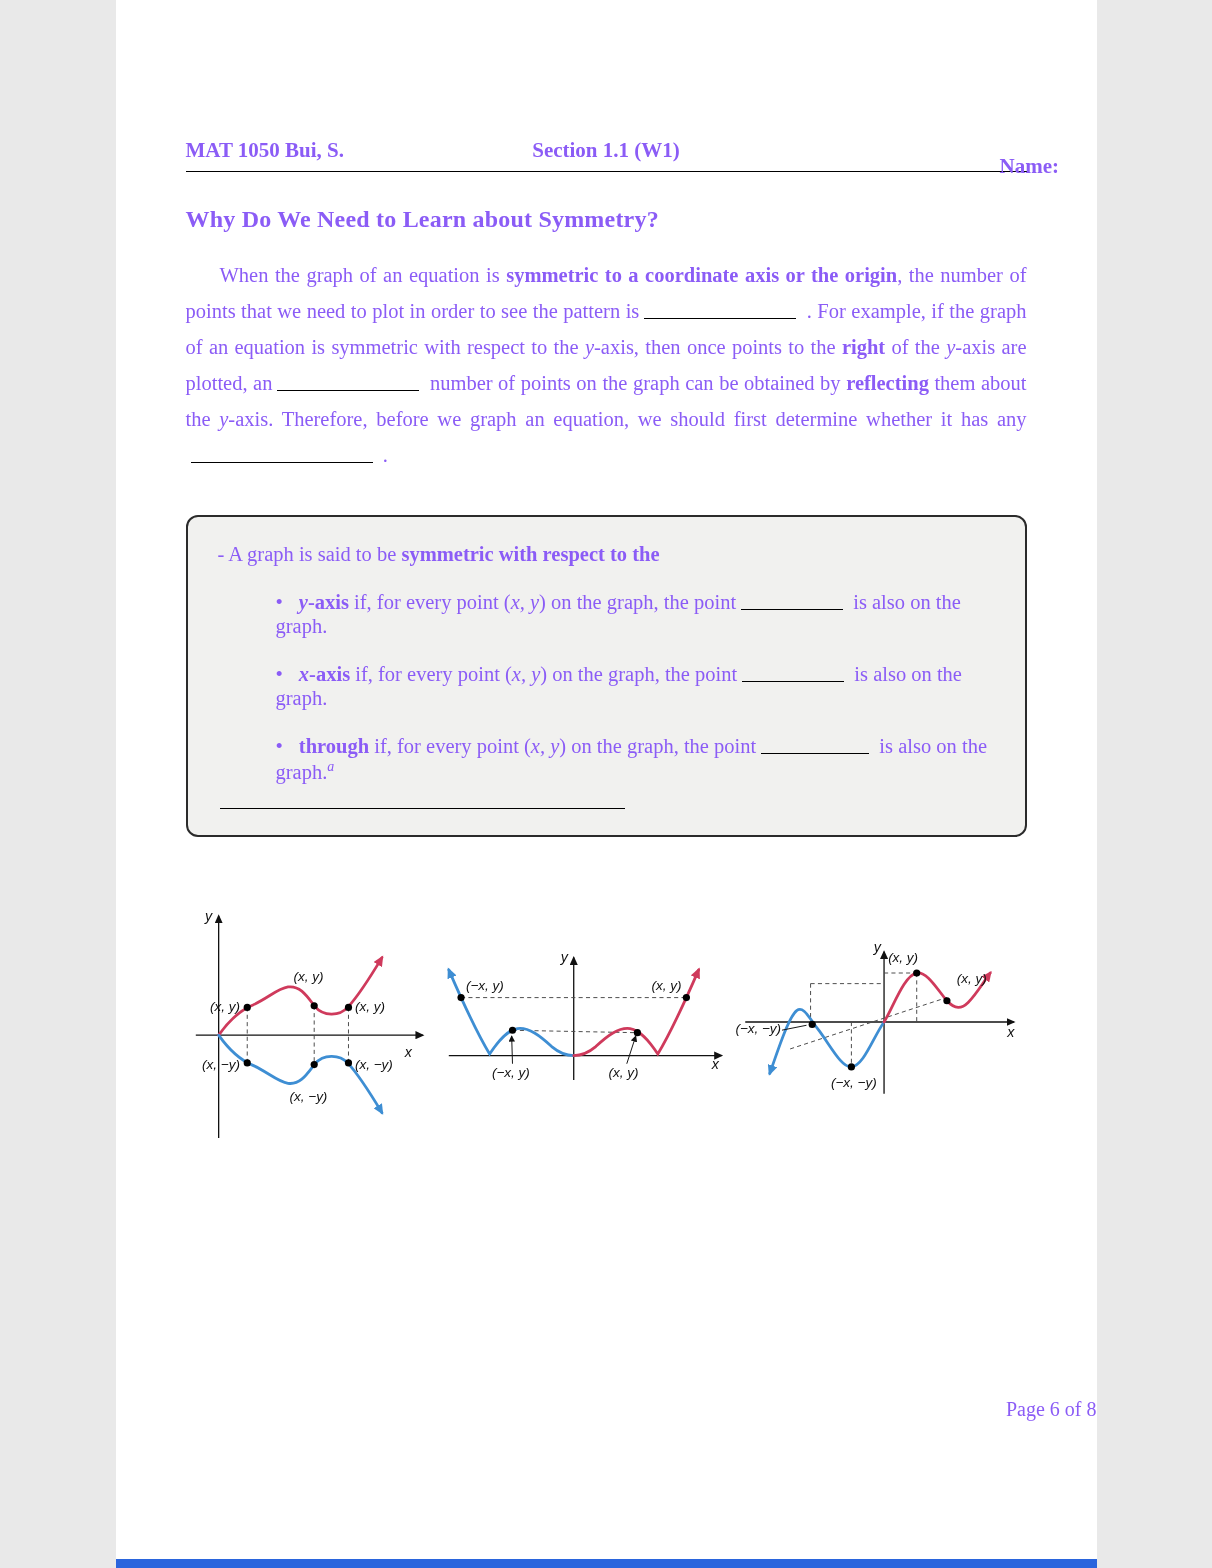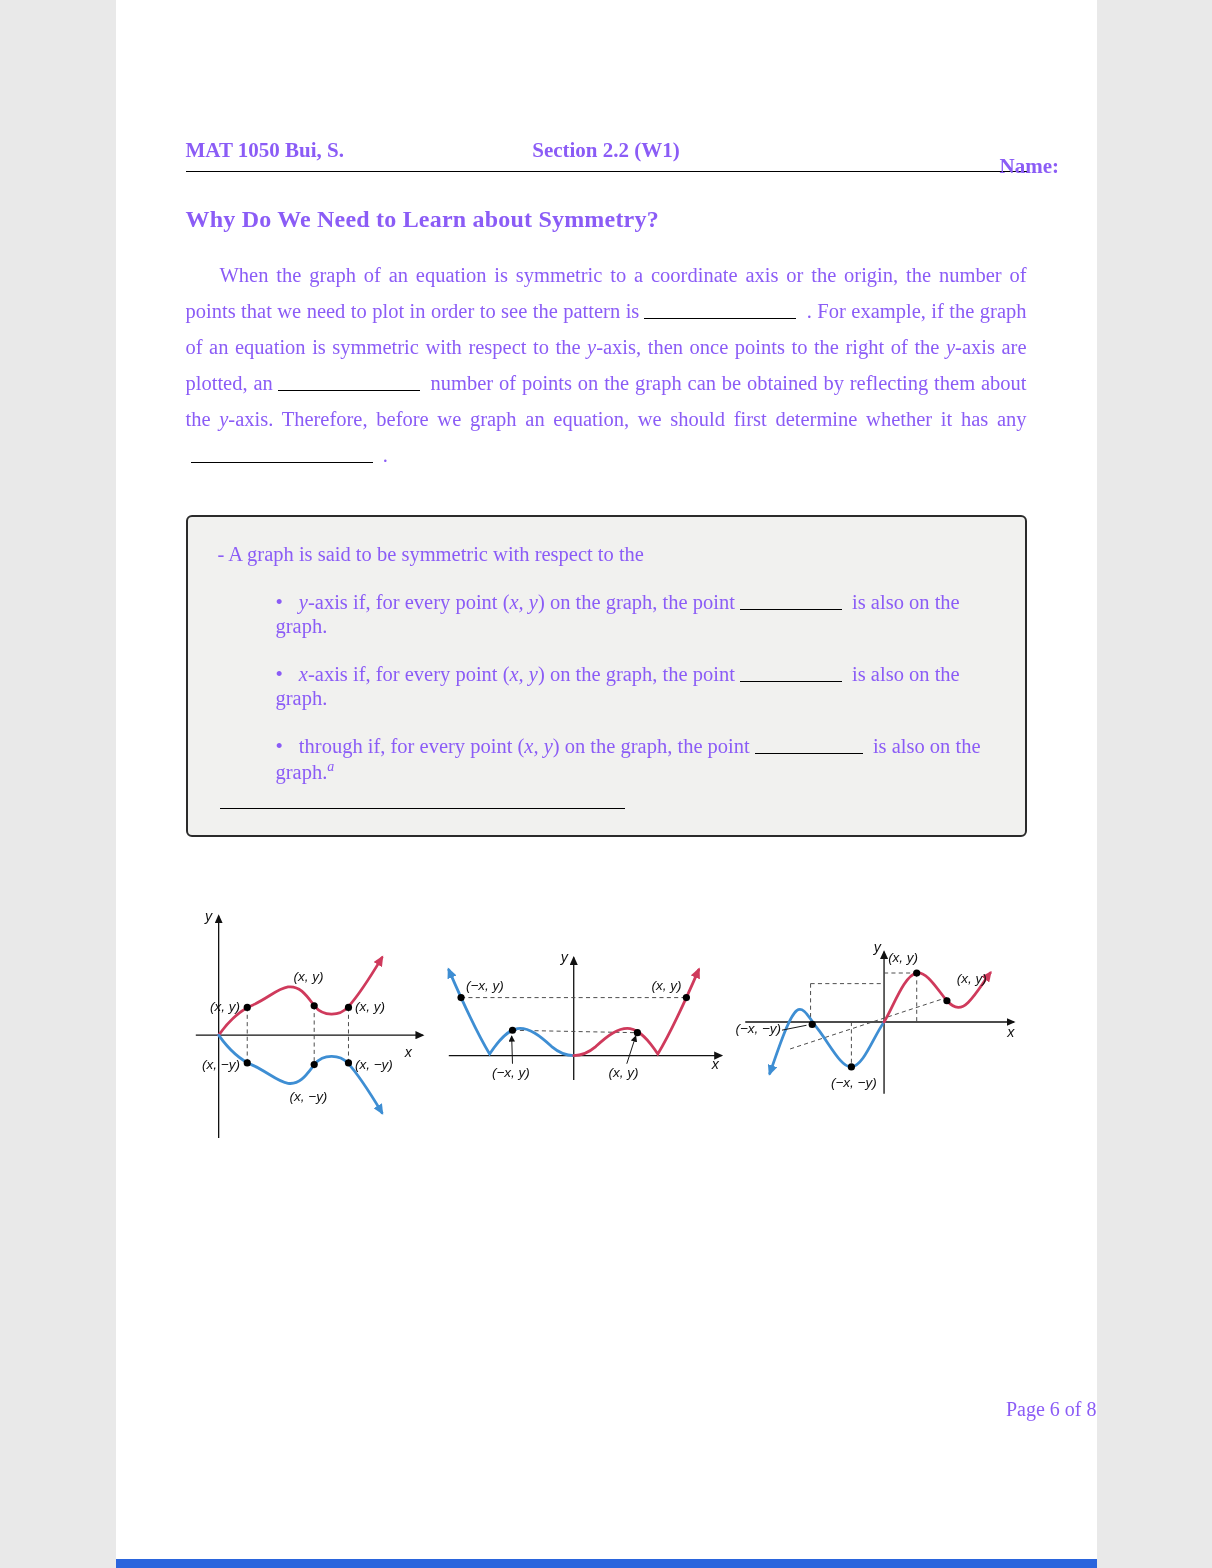--- a/index.html
+++ b/index.html
@@ -5,25 +5,25 @@
   *{margin:0;padding:0;box-sizing:border-box}
   html,body{background:#e9e9e9}
   .page{position:relative;width:981px;height:1568px;background:#ffffff;font-family:"Liberation Serif",serif;color:#8b5cf6;overflow:hidden;margin:0 auto}
   .content{padding:138px 70px 0 70px}
   .hdr{position:relative;height:34px;border-bottom:1.6px solid #000;font-weight:bold;font-size:21px}
   .hdr-course{position:absolute;left:0;top:0}
   .hdr-section{position:absolute;left:50%;transform:translateX(-50%);top:0}
   .hdr-name{position:absolute;left:814px;top:16px}
   h1{font-size:24px;margin-top:34px;letter-spacing:.2px}
   .intro{margin-top:24px;font-size:20.5px;line-height:1.76;text-align:justify;text-indent:34px}
-  .b{font-weight:normal}
+  .b{font-weight:bold}
   .i{font-style:italic}
   sup{font-size:68%}
   .blank{display:inline-block;border-bottom:1.3px solid #000;height:14px;margin:0 5px -1px 5px}
-  .defbox{margin-top:42px;border:2.2px solid #2b2b2b;border-radius:6px;background:#f1f1ef;padding:26px 30px 18px 30px;font-size:20.5px}
+  .defbox{margin-top:42px;border:2.2px solid #2b2b2b;border-radius:12px;background:#f1f1ef;padding:26px 30px 18px 30px;font-size:20.5px}
   .defbox .lead{margin-bottom:2px}
   .defbox ul{list-style:none}
   .defbox li{margin:24px 0 24px 58px}
   .defbox li::before{content:"\2022";font-size:21px;margin-right:16px}
   .fn-rule{width:405px;border-top:1.2px solid #000;margin:20px 0 8px 2px}
   .footnote{font-size:17px;line-height:1.45;text-indent:26px}
   .figures{display:flex;justify-content:space-between;align-items:flex-start;margin-top:40px}
   .fig2m{margin-top:55px}
   .fig3m{margin-top:45px}
   .pagefoot{position:absolute;left:0;right:0;top:1398px;text-align:right;font-size:20px}
@@ -40,21 +40,21 @@
   .mk-black{fill:#111}.mk-red{fill:#cf3a5c}.mk-blue{fill:#3e8ed3}
 </style>
 </head>
 <body>
 
 <div class="page">
   <div class="content">
 
     <header class="hdr">
       <span class="hdr-course">MAT 1050 Bui, S.</span>
-      <span class="hdr-section">Section 2.2 (W1)</span>
+      <span class="hdr-section">Section 1.1 (W1)</span>
       <span class="hdr-name">Name:</span>
     </header>
 
     <h1>Why Do We Need to Learn about Symmetry?</h1>
 
     <p class="intro"><span class="">When the graph of an equation is </span><span class="b">symmetric to a coordinate axis or the origin</span><span class="">, the number of points that we need to plot in order to see the pattern is</span><span class="blank" style="width: 152px;"></span><span class=""> . For example, if the graph of an equation is symmetric with respect to the </span><span class="i">y</span><span class="">-axis, then once points to the </span><span class="b">right</span><span class=""> of the </span><span class="i">y</span><span class="">-axis are plotted, an</span><span class="blank" style="width: 142px;"></span><span class=""> number of points on the graph can be obtained by </span><span class="b">reflecting</span><span class=""> them about the </span><span class="i">y</span><span class="">-axis. Therefore, before we graph an equation, we should first determine whether it has any</span><span class="blank" style="width: 182px;"></span><span class=""> .</span></p>
 
     <section class="defbox">
       <p class="lead"><span class="">- A graph is said to be </span><span class="b">symmetric with respect to the</span></p>
       <ul>

